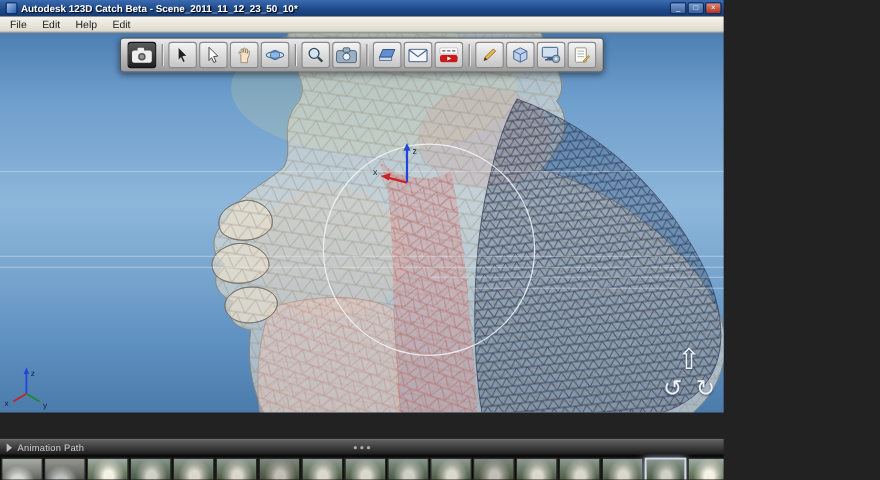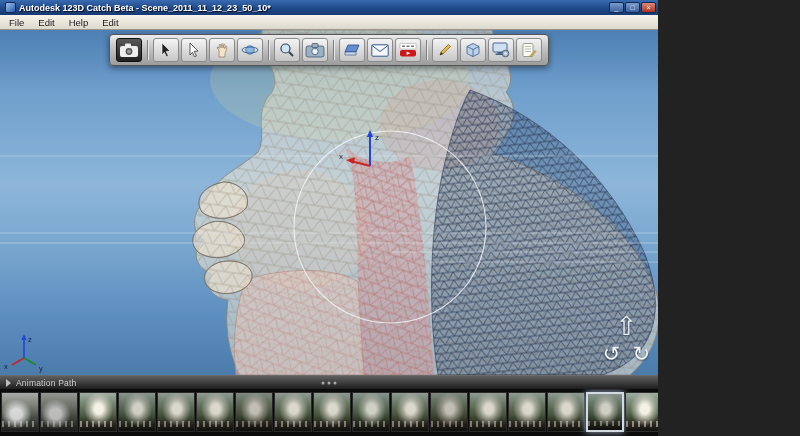--- a/index.html
+++ b/index.html
@@ -42,21 +42,21 @@
 
   
   .nav-cluster{position:absolute;right:8px;bottom:10px;display:flex;flex-direction:column;
     align-items:center;color:#eef3f8;text-shadow:0 1px 2px rgba(10,30,60,.7);}
   .nav-up{font-size:26px;line-height:26px;cursor:pointer;}
   .nav-rots{display:flex;gap:12px;font-size:21px;line-height:22px;margin-top:4px;}
   .nav-rots span{cursor:pointer;}
 
   
   .anim-bar{position:relative;height:13px;background:linear-gradient(#5f5f5f,#1d1d1d);
-    border-top:1px solid #6a6a6a;display:flex;align-items:center;color:#cfcfcf;cursor:pointer;}
+    border-top:1px solid #6a6a6a;display:flex;align-items:center;color:#cfcfcf;cursor:pointer;margin-top:24px;}
   .anim-tri{width:0;height:0;border-left:5px solid #bdbdbd;border-top:4px solid transparent;
     border-bottom:4px solid transparent;margin:0 5px 0 6px;}
   .anim-label{font-size:8.5px;letter-spacing:.2px;}
   .anim-dots{position:absolute;left:50%;top:50%;transform:translate(-50%,-50%);display:flex;gap:3px;}
   .anim-dots i{width:3px;height:3px;border-radius:50%;background:#a8a8a8;display:block;}
 
   
   .filmstrip{height:49px;background:#0b0b0b;display:flex;align-items:flex-start;
     padding-top:3px;overflow:hidden;}
   .thumb{position:relative;flex:0 0 38px;height:40px;margin-left:1px;overflow:hidden;

